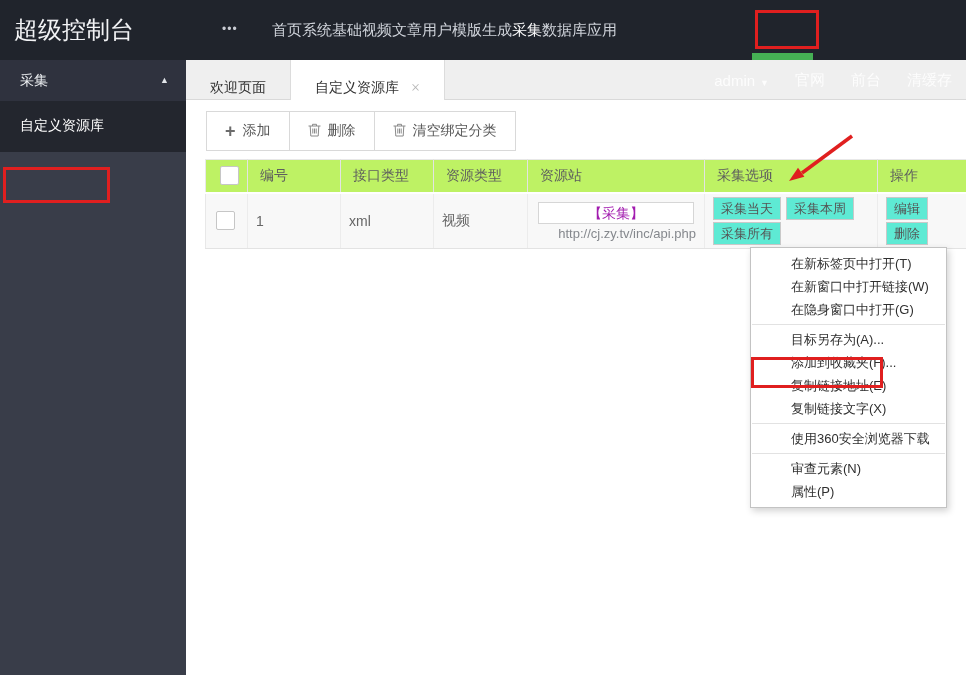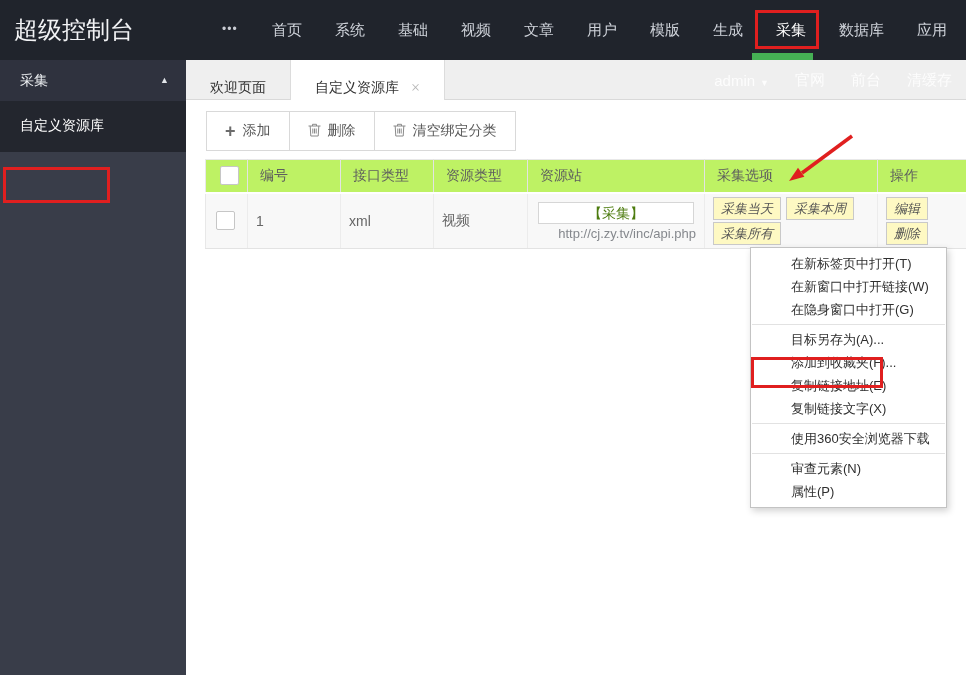--- a/index.html
+++ b/index.html
@@ -3,21 +3,21 @@
 <meta charset="utf-8">
 <style>
   * { margin:0; padding:0; box-sizing:border-box; }
   body { font-family:"Liberation Sans","DejaVu Sans",sans-serif; background:#fff; }
   .screen { position:relative; width:966px; height:675px; overflow:hidden; background:#fff; }
 
   
   .topbar { position:absolute; left:0; top:0; width:966px; height:60px; background:#20242c; }
   .brand { position:absolute; left:14px; top:0; height:60px; line-height:60px; font-size:24px; color:#f2f3f5; }
   .dots-icon { position:absolute; left:222px; top:0; height:60px; line-height:58px; color:#c9ccd3; font-size:12px; letter-spacing:1px; cursor:pointer; }
-  .main-nav { position:absolute; left:272px; top:0; height:60px; display:flex; align-items:center; gap:33px; }
+  .main-nav { position:absolute; left:272px; top:0; height:60px; display:flex; align-items:center; }
   .nav-item { font-size:15px; color:#cfd3da; white-space:nowrap; cursor:pointer; }
   .nav-item.active { color:#ffffff; }
   .green-underline { position:absolute; left:752px; top:53px; width:61px; height:9px; background:var(--accent_green,#45b054); }
 
   
   .sidebar { position:absolute; left:0; top:60px; width:186px; height:615px; background:#393d49; }
   .side-group { position:relative; height:41px; line-height:41px; background:#2f323e; color:#eef0f3; font-size:14px; padding:0 20px; cursor:pointer; }
   .caret-up-icon { position:absolute; right:17px; top:0; font-size:9px; color:#e2e5e9; }
   .side-sub { background:#23262e; padding:6px 0 8px; }
   .side-item { height:37px; line-height:37px; padding-left:20px; font-size:14px; color:#8e939c; cursor:pointer; white-space:nowrap; }
@@ -38,23 +38,23 @@
   .tbtn { display:flex; align-items:center; gap:7px; height:38px; padding:0 18px; background:#fff; border:none; border-right:1px solid #d9d9d9; font-size:14px; color:#595959; cursor:pointer; font-family:inherit; }
   .tbtn:last-child { border-right:none; }
   .plus-glyph { font-size:18px; color:#6b6b6b; line-height:1; font-weight:bold; }
 
   
   .grid { position:absolute; left:19px; top:59px; width:761px; border-collapse:collapse; table-layout:fixed; border-top:1px solid #e8e8e8; border-left:1px solid #e8e8e8; }
   .grid th { background:#bef264; height:33px; border-right:1px solid #e3e3e3; border-bottom:2px solid #fff; font-weight:normal; text-align:left; padding:0 12px; font-size:14px; color:#5e5e5e; }
   .grid td { background:#f8f8f8; height:50px; border-right:1px solid #ececec; border-bottom:1px solid #e3e3e3; padding:2px 8px; font-size:14px; color:#666; vertical-align:middle; }
   .grid th:last-child, .grid td:last-child { border-right:none; }
   .checkbox { width:19px; height:19px; background:#fff; border:1px solid #c6c6c6; border-radius:2px; margin:0 auto 0 2px; cursor:pointer; }
-  .site-box { border:1px solid #d6d6d6; background:#fff; height:22px; line-height:20px; text-align:center; color:#4d7c0f; font-size:14px; margin:1px 2px 2px; cursor:pointer; }
+  .site-box { border:1px solid #d6d6d6; background:#fff; height:22px; line-height:20px; text-align:center; color:#a21caf; font-size:14px; margin:1px 2px 2px; cursor:pointer; }
   .site-url { color:#85888d; font-size:13px; text-align:right; white-space:nowrap; }
-  .chip { display:inline-block; border:1px solid #c9c9c9; background:#fef9c3; padding:0 7px; height:23px; line-height:21px; font-size:13px; color:#555; margin:1px 5px 1px 0; cursor:pointer; white-space:nowrap;font-style:italic; }
+  .chip { display:inline-block; border:1px solid #c9c9c9; background:#5eead4; padding:0 7px; height:23px; line-height:21px; font-size:13px; color:#555; margin:1px 5px 1px 0; cursor:pointer; white-space:nowrap; }
 
   
   .ctx-menu { position:absolute; left:750px; top:235px; width:197px; background:#fff; border:1px solid #c3c3c3; box-shadow:2px 3px 7px rgba(0,0,0,0.18); padding:4px 0; z-index:30;margin-top:12px; }
   .ctx-item { height:23px; line-height:23px; padding-left:40px; font-size:13px; color:#2f2f2f; white-space:nowrap; cursor:pointer; }
   .ctx-sep { border-top:1px solid #e2e2e2; margin:3px 1px; }
 
   
   .anno { position:absolute; border:3px solid var(--annotation_red,#e01f1f); z-index:40; pointer-events:none; }
   .anno-nav  { left:755px; top:10px;  width:64px;  height:39px; }
   .anno-side { left:3px;   top:167px; width:107px; height:36px; }

